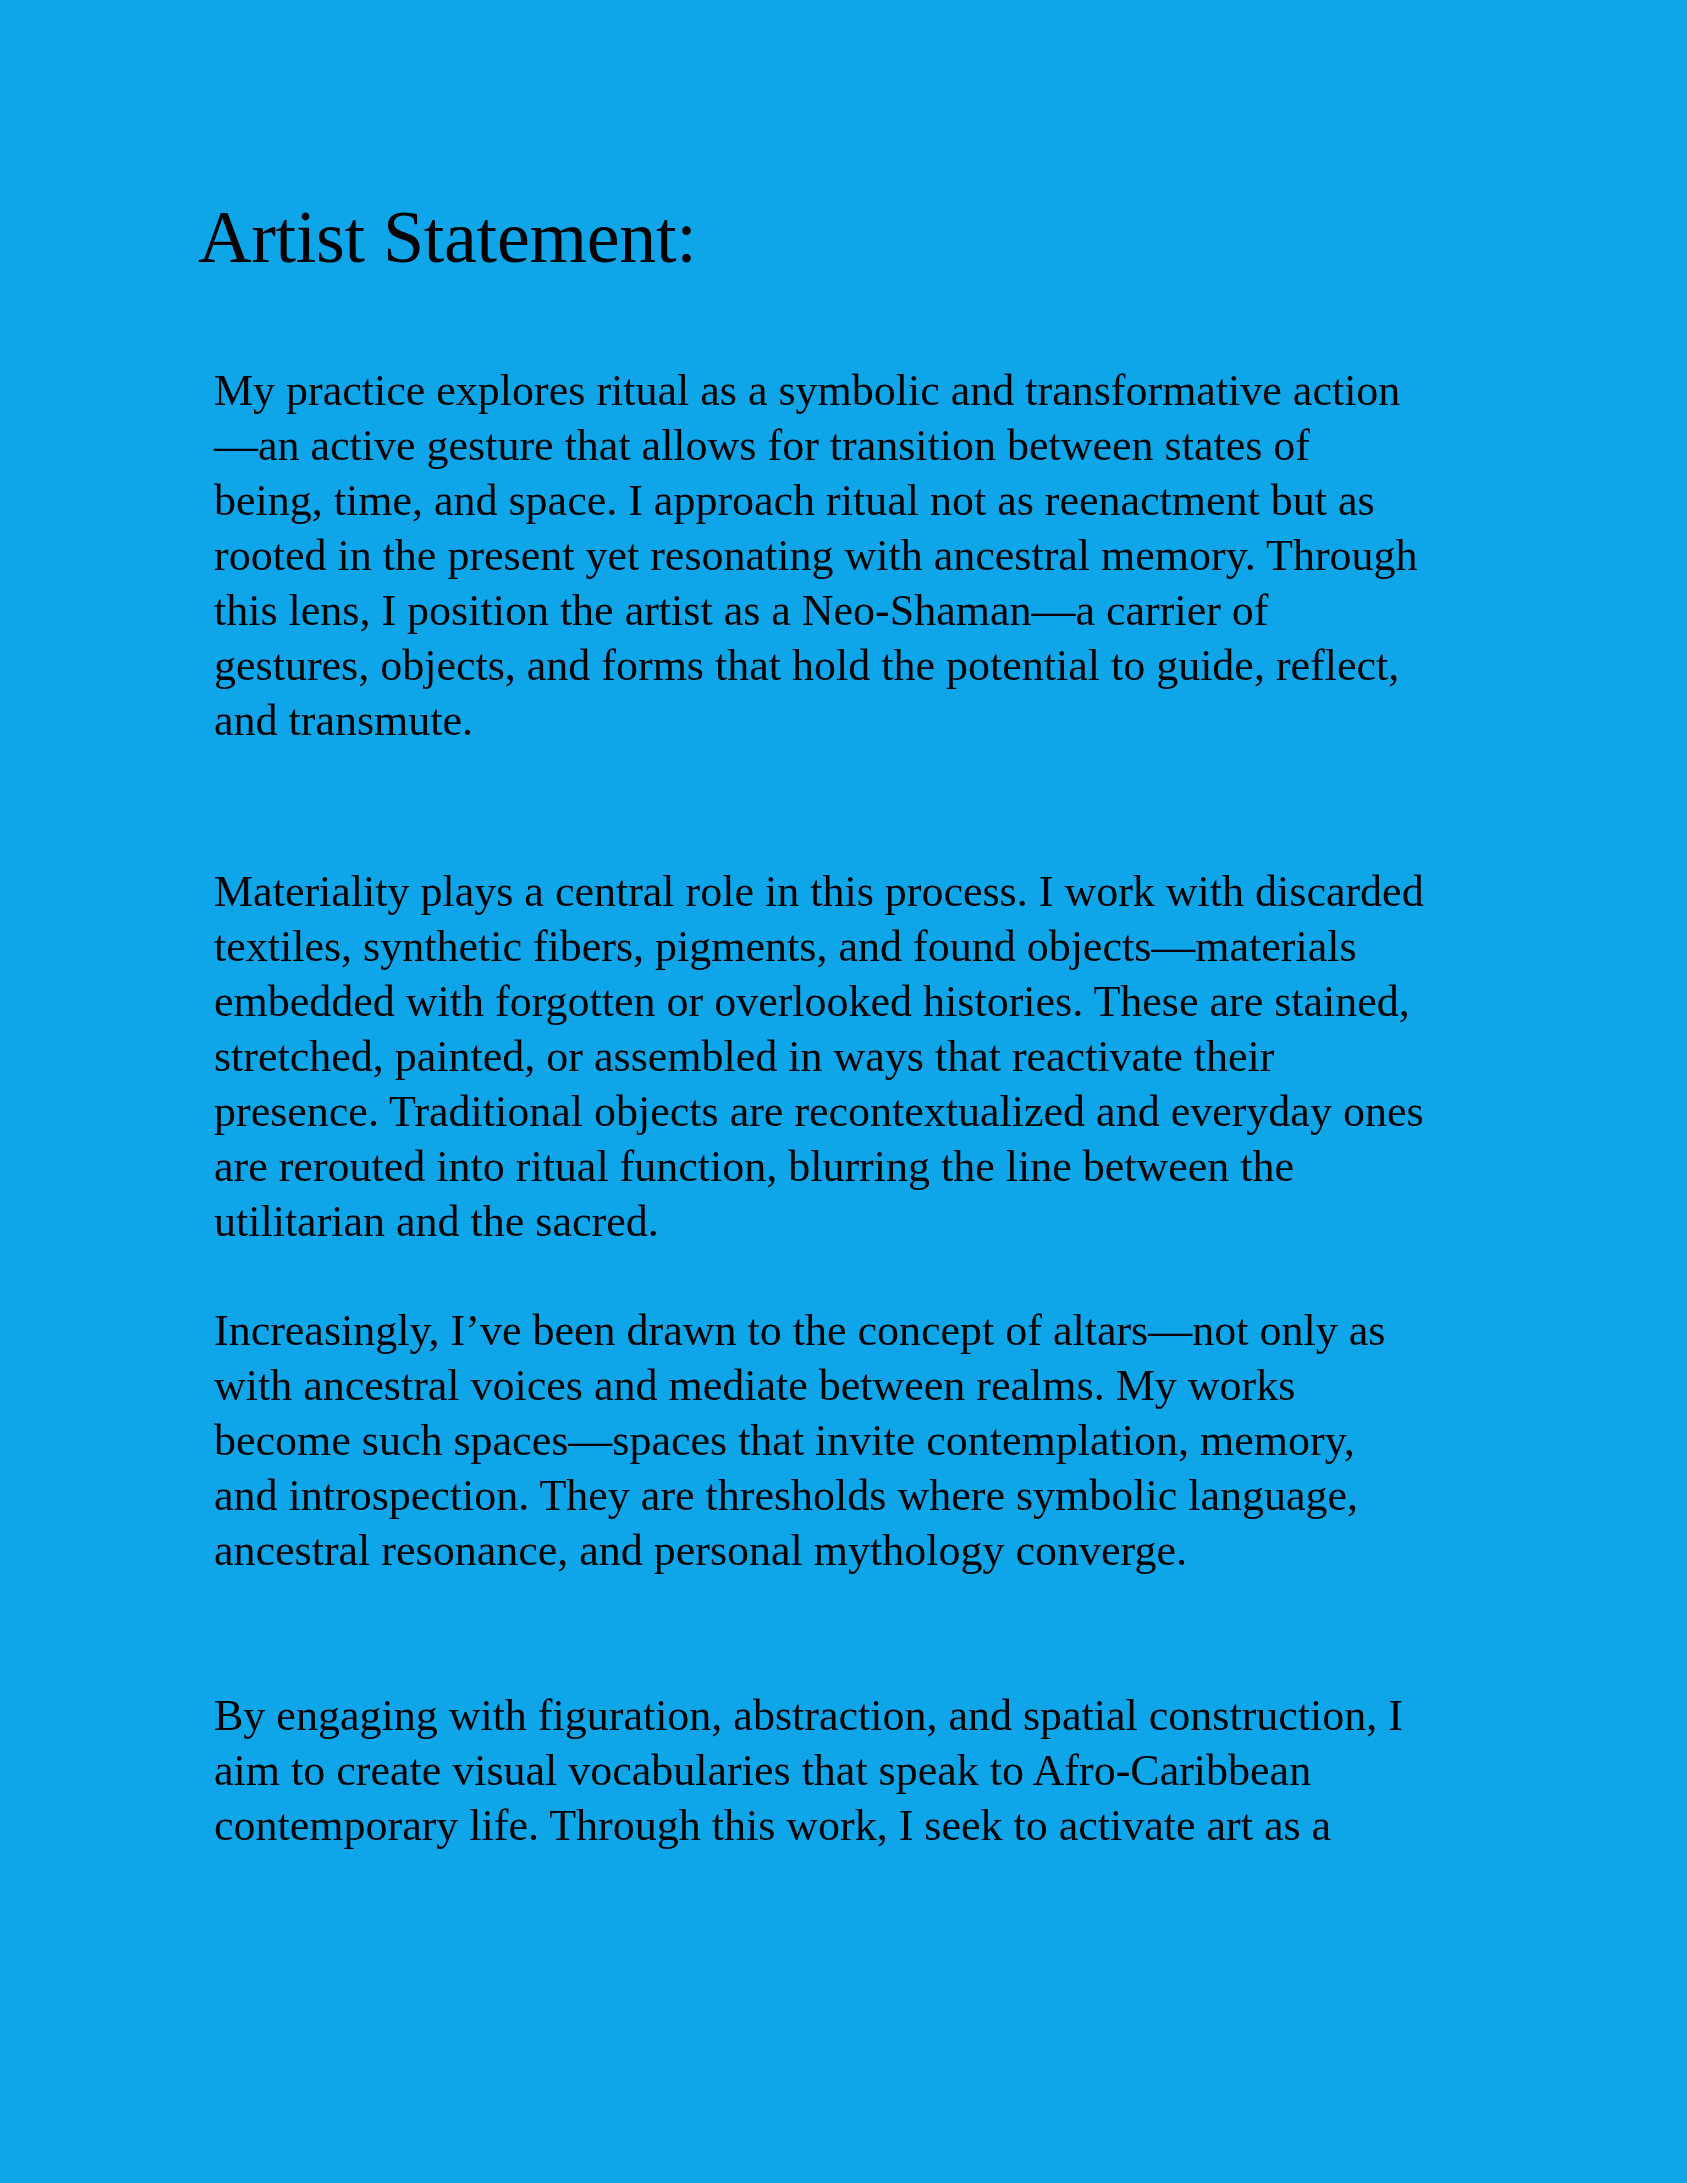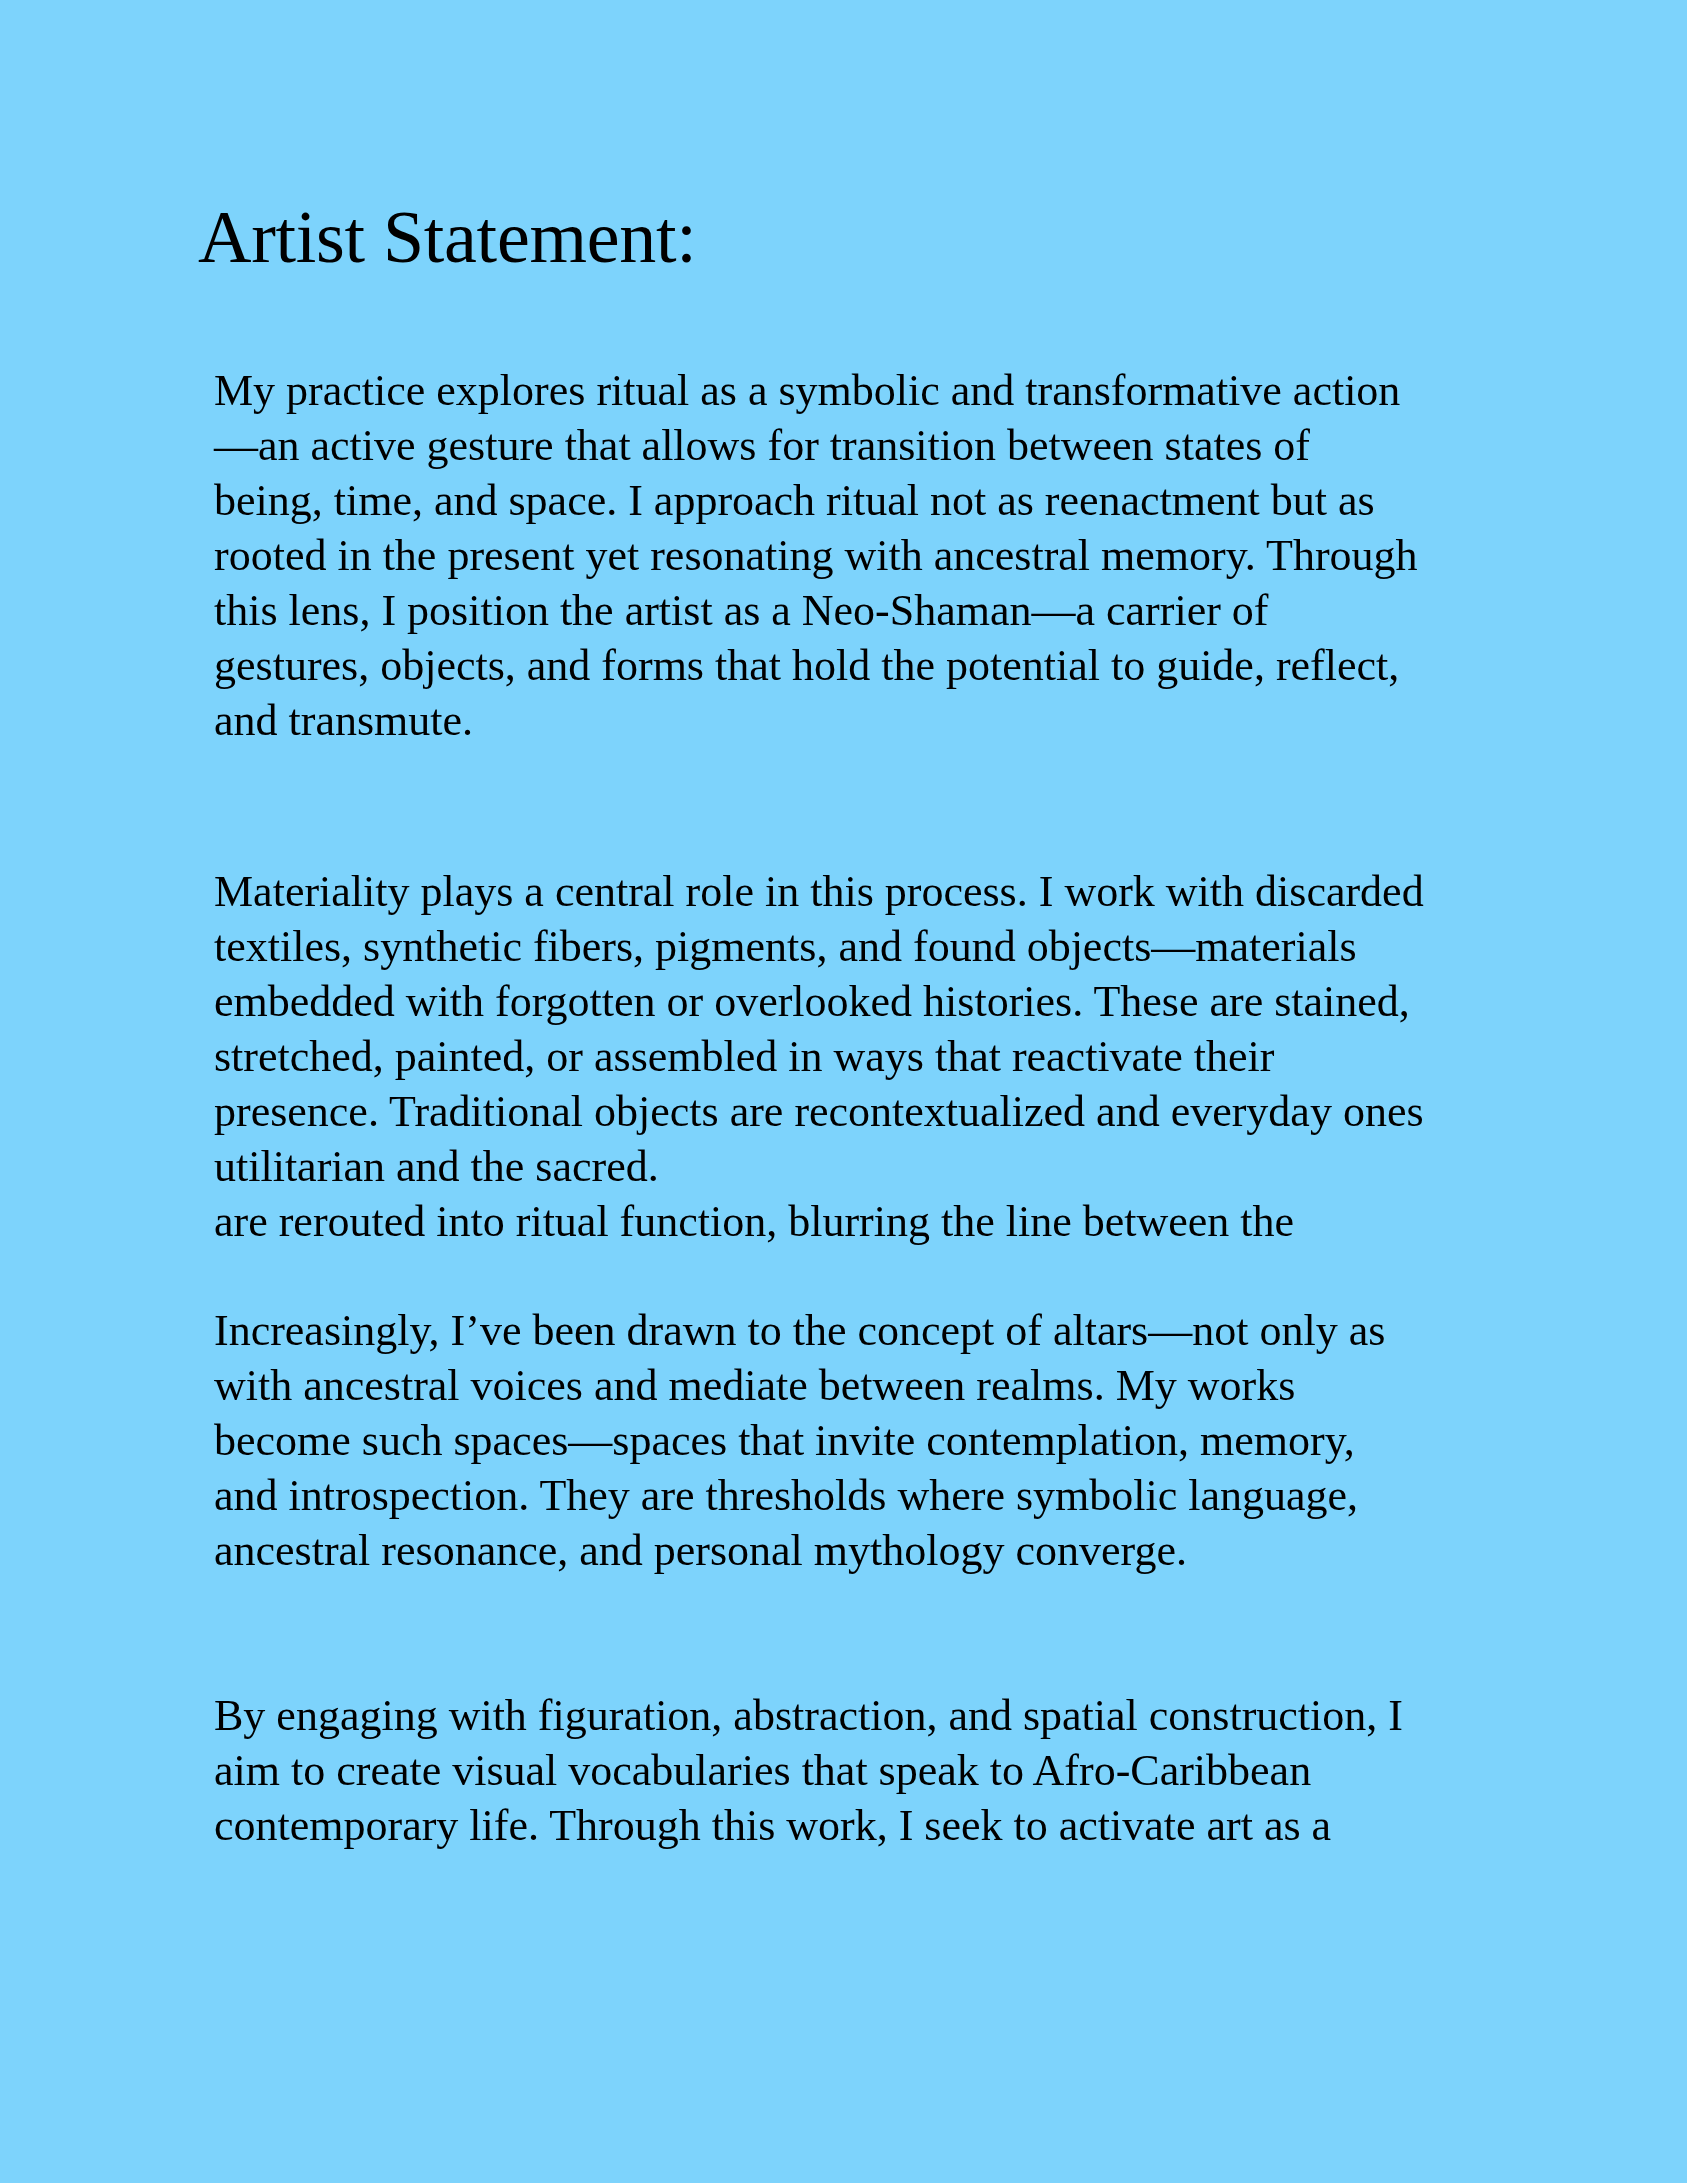--- a/index.html
+++ b/index.html
@@ -13,21 +13,21 @@
     position: relative;
     overflow: hidden;
     font-family: "Liberation Serif", "DejaVu Serif", serif;
     color: #000000;
   }
   .page {
     position: absolute;
     left: 0; top: 0;
     width: 1687px;
     height: 2183px;
-    background: #7dd3fc;
+    background: #0ea5e9;
   }
   .title {
     position: absolute;
     left: 198px;
     top: 198px;
     font-size: 74px;
     line-height: 79px;
     font-weight: normal;
     margin: 0;
     white-space: nowrap;
@@ -66,22 +66,22 @@
     <span class="line">gestures, objects, and forms that hold the potential to guide, reflect,</span>
     <span class="line">and transmute.</span>
   </p>
 
   <p class="para" id="p2">
     <span class="line">Materiality plays a central role in this process. I work with discarded</span>
     <span class="line">textiles, synthetic fibers, pigments, and found objects—materials</span>
     <span class="line">embedded with forgotten or overlooked histories. These are stained,</span>
     <span class="line">stretched, painted, or assembled in ways that reactivate their</span>
     <span class="line">presence. Traditional objects are recontextualized and everyday ones</span>
+    <span class="line">are rerouted into ritual function, blurring the line between the</span>
     <span class="line">utilitarian and the sacred.</span>
-    <span class="line">are rerouted into ritual function, blurring the line between the</span>
   </p>
 
   <p class="para" id="p3">
     <span class="line">Increasingly, I’ve been drawn to the concept of altars—not only as</span>
     <span class="line">with ancestral voices and mediate between realms. My works</span>
     <span class="line">become such spaces—spaces that invite contemplation, memory,</span>
     <span class="line">and introspection. They are thresholds where symbolic language,</span>
     <span class="line">ancestral resonance, and personal mythology converge.</span>
   </p>
 

